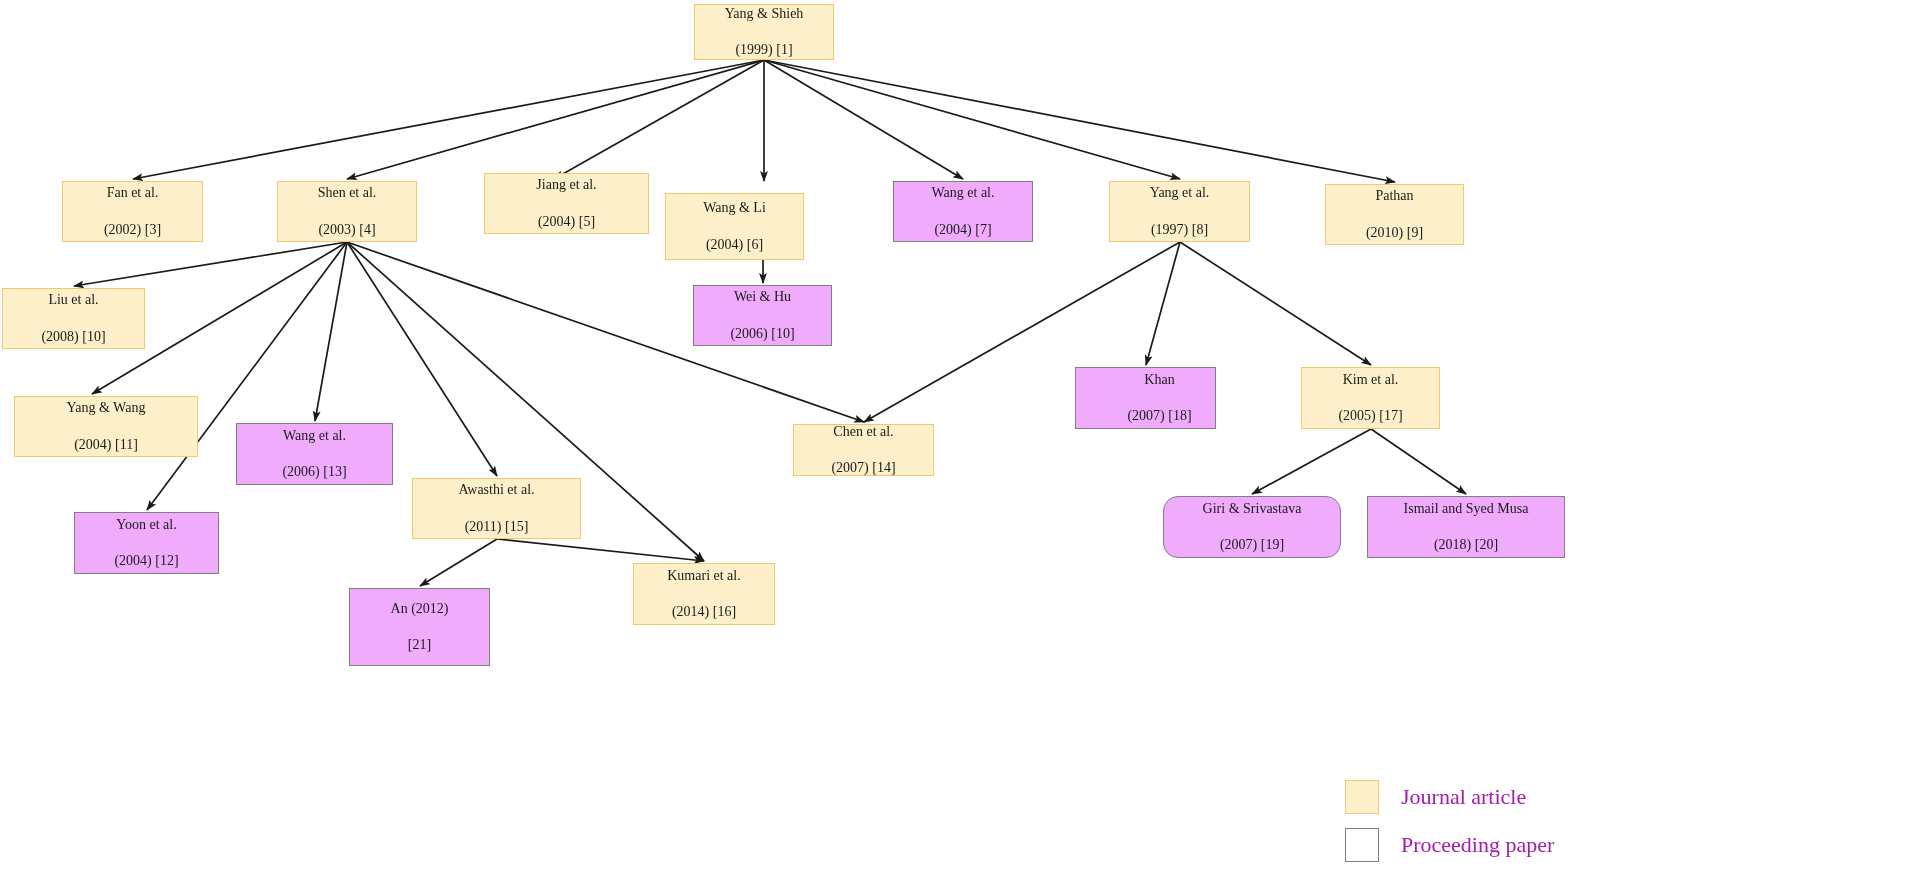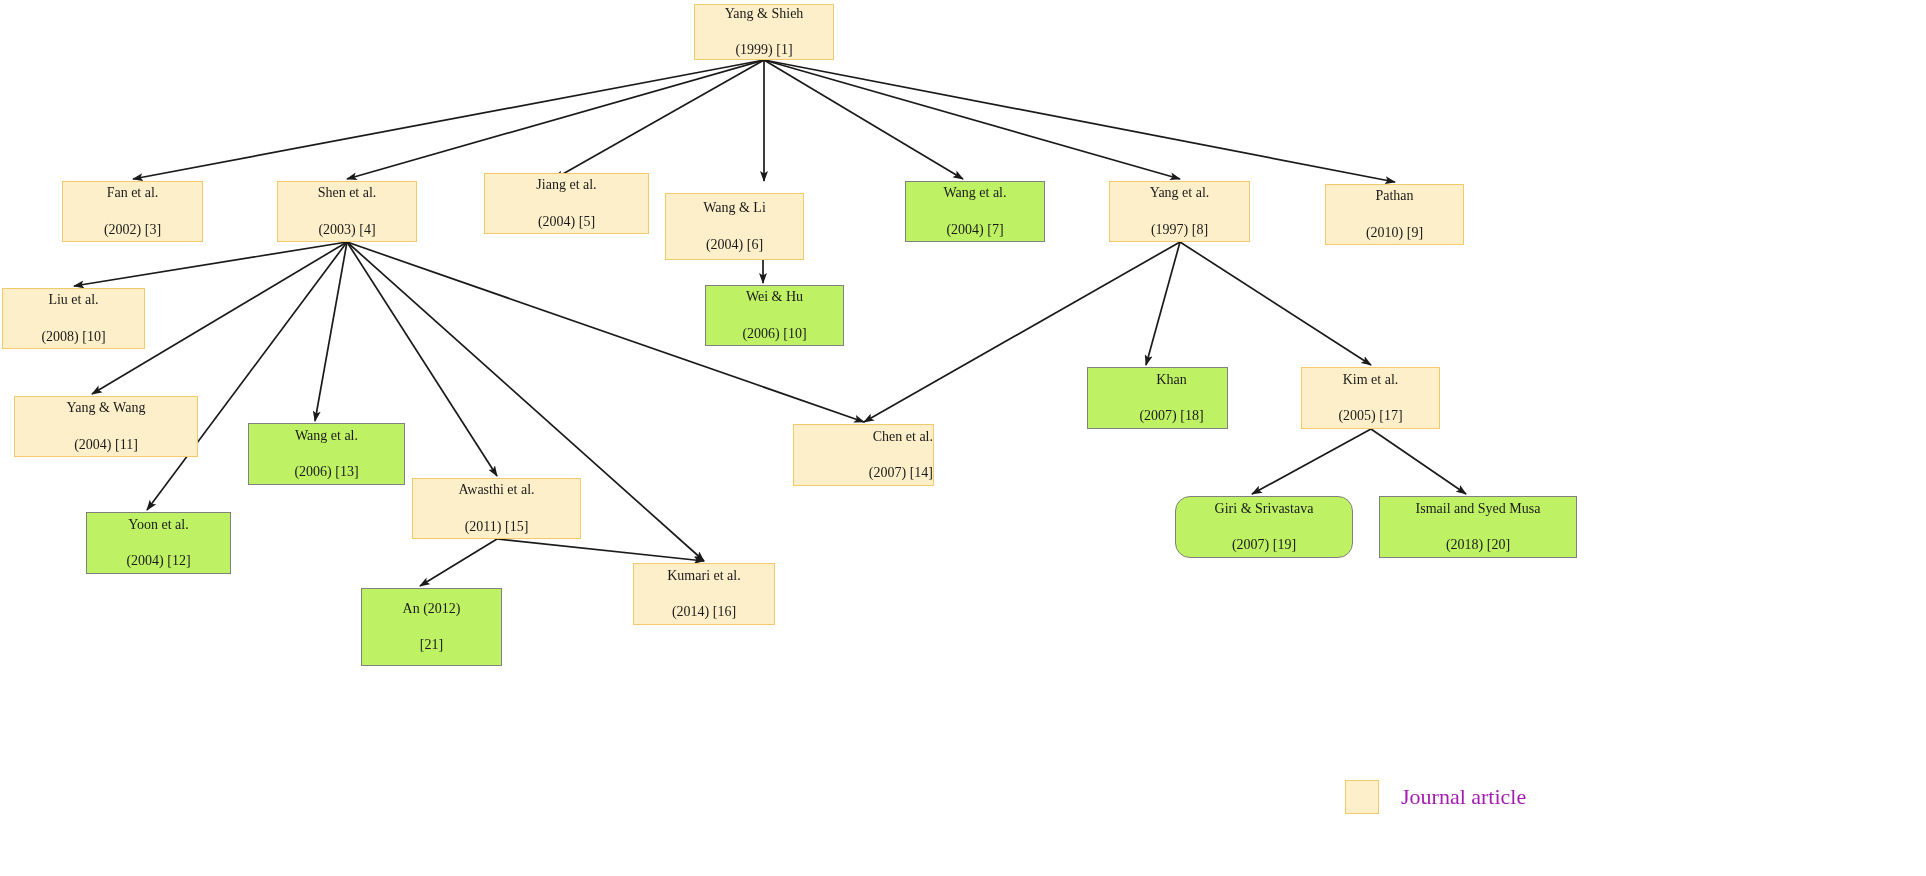--- a/index.html
+++ b/index.html
@@ -3,21 +3,21 @@
 <meta charset="utf-8">
 <style>
   html,body{margin:0;padding:0;background:#ffffff;}
   body{font-family:"Liberation Serif","DejaVu Serif",serif;}
   #canvas{position:relative;width:1926px;height:876px;background:#ffffff;overflow:hidden;}
   #edges{position:absolute;left:0;top:0;width:1926px;height:876px;}
   .node{position:absolute;box-sizing:border-box;display:flex;flex-direction:column;
         align-items:center;justify-content:center;text-align:center;
         font-size:14px;line-height:1.32;color:#1a1a1a;z-index:3;gap:18px;}
   .node.journal{background:#fcefc9;border:1.6px solid #f2c96b;}
-  .node.proceeding{background:#bef264;border:1.6px solid #808080;margin-left:12px;}
+  .node.proceeding{background:#f0abfc;border:1.6px solid #808080;}
   .node .l1,.node .l2{display:block;white-space:nowrap;}
   #legend{position:absolute;z-index:5;}
   .legend-row{display:flex;align-items:center;margin-bottom:14px;}
   .swatch{width:34px;height:34px;box-sizing:border-box;margin-right:22px;}
   .swatch.journal{background:#fcefc9;border:1.8px solid #f2c96b;}
   .swatch.proceeding{background:#ffffff;border:1.8px solid #808080;}
   .legend-label{font-size:22px;color:#a21caf;white-space:nowrap;}
 </style>
 </head>
 <body>
@@ -106,21 +106,21 @@
         <span class="l2">(2006) [13]</span>
       </div>
       <div class="node proceeding" style="left: 1075px; top: 367px; width: 141px; height: 62px; padding-left: 28px;">
         <span class="l1">Khan</span>
         <span class="l2">(2007) [18]</span>
       </div>
       <div class="node journal" style="left: 1301px; top: 367px; width: 139px; height: 62px;">
         <span class="l1">Kim et al.</span>
         <span class="l2">(2005) [17]</span>
       </div>
-      <div class="node journal" style="left: 793px; top: 424px; width: 141px; height: 62px; align-items: flex-end;">
+      <div class="node journal" style="left: 793px; top: 424px; width: 141px; height: 52px;">
         <span class="l1">Chen et al.</span>
         <span class="l2">(2007) [14]</span>
       </div>
       <div class="node journal" style="left: 412px; top: 478px; width: 169px; height: 61px;">
         <span class="l1">Awasthi et al.</span>
         <span class="l2">(2011) [15]</span>
       </div>
       <div class="node proceeding" style="left: 74px; top: 512px; width: 145px; height: 62px;">
         <span class="l1">Yoon et al.</span>
         <span class="l2">(2004) [12]</span>
@@ -141,15 +141,19 @@
         <span class="l1">An (2012)</span>
         <span class="l2">[21]</span>
       </div>
     </div>
 
   <div id="legend" style="left: 1345px; top: 780px;">
       <div class="legend-row">
         <span class="swatch journal"></span>
         <span class="legend-label">Journal article</span>
       </div>
+      <div class="legend-row">
+        <span class="swatch proceeding"></span>
+        <span class="legend-label">Proceeding paper</span>
+      </div>
     </div>
 
 </div>
 
 </body></html>

